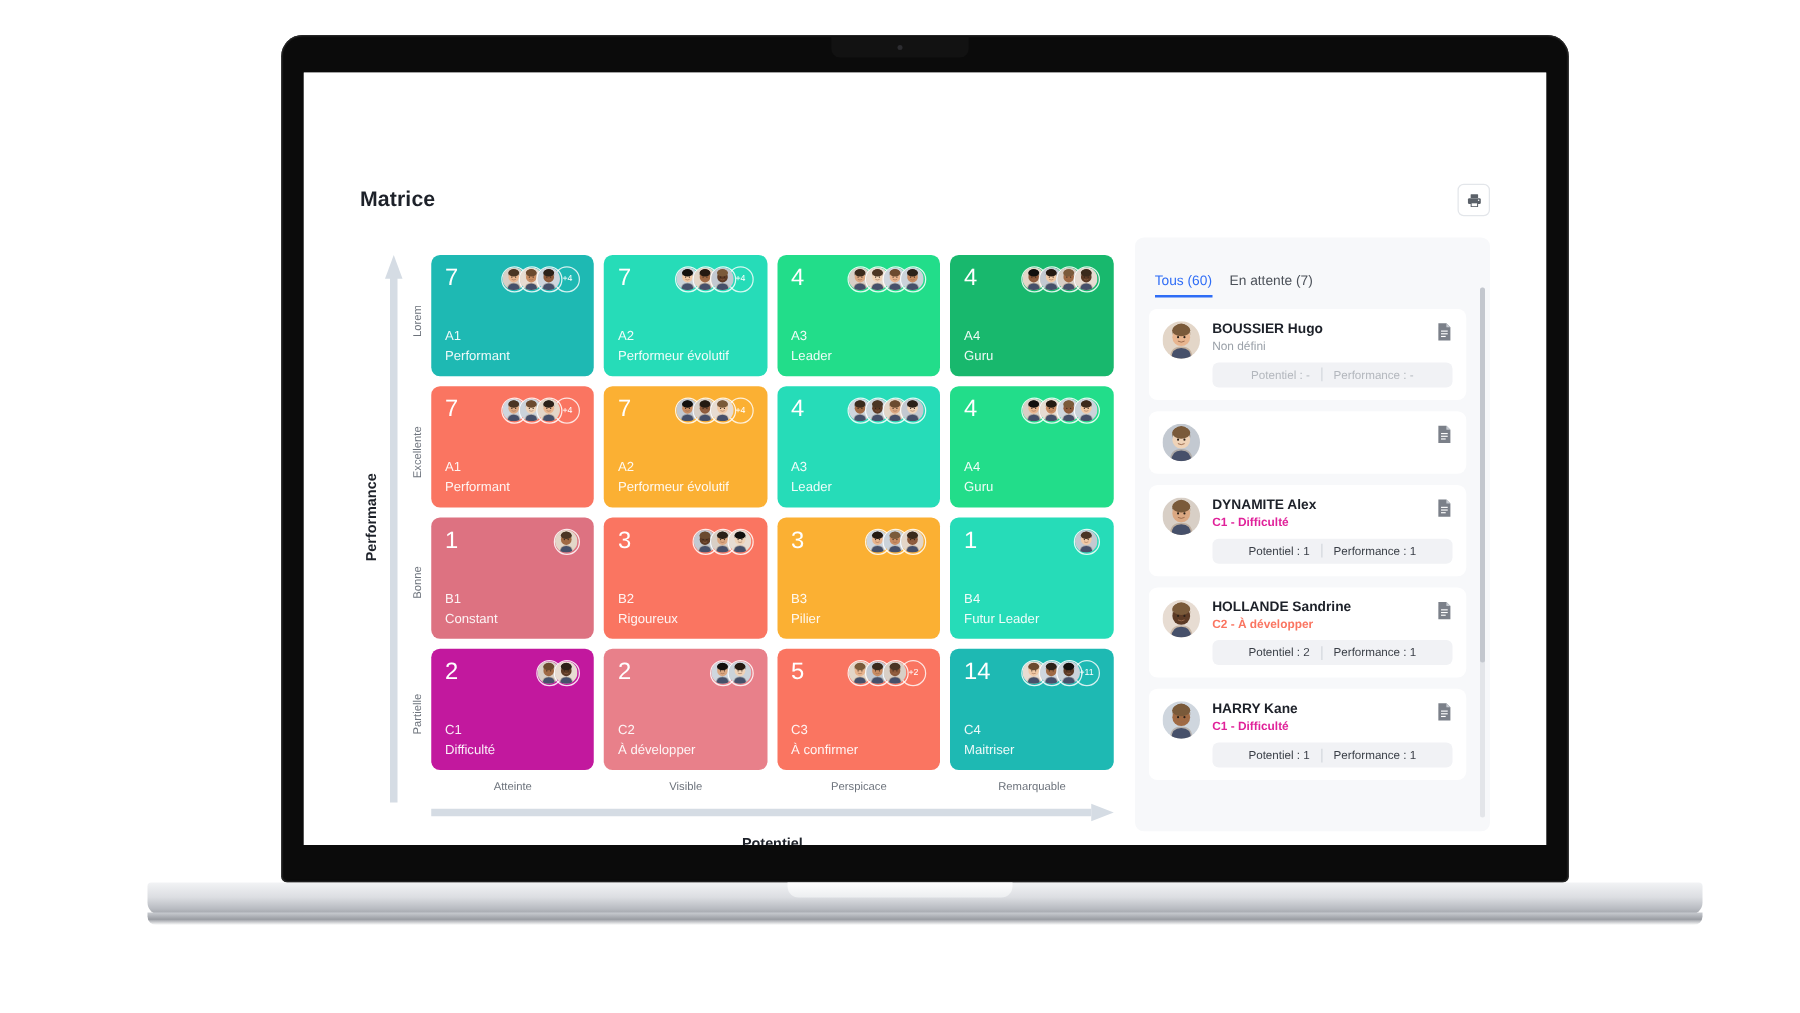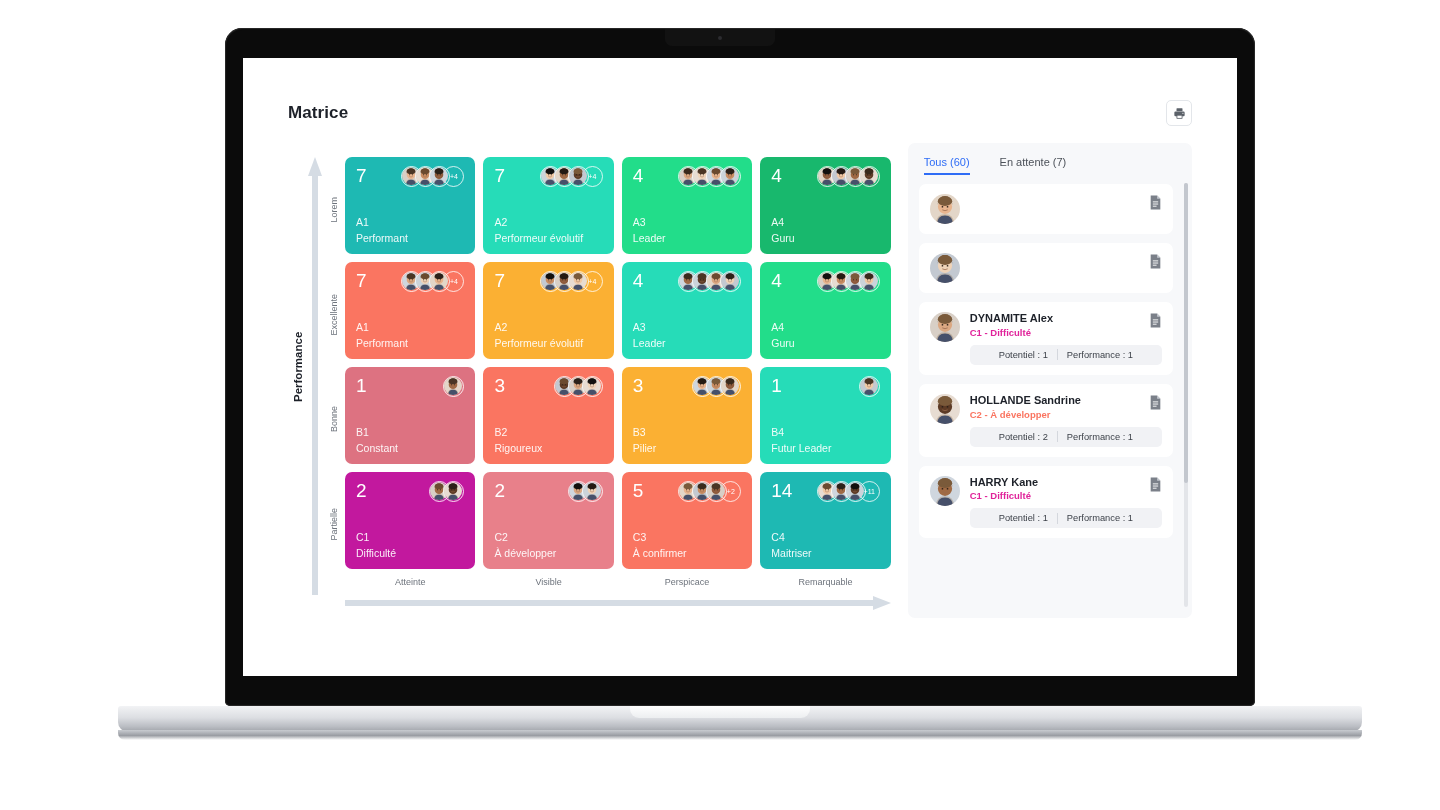--- a/index.html
+++ b/index.html
@@ -58,20 +58,21 @@
     background: linear-gradient(180deg,#c9ccd1 0%,#9a9da3 55%,#ffffff 100%);
     border-radius: 0 0 7px 7px;
   }
 
   
   #app { position: absolute; inset: 0; background: #fff; padding: 0; }
 
   #app-header {
     display: flex; align-items: center; justify-content: space-between;
     padding: 42px 45px 0 45px;
+    margin-top: 47px;
   }
   #page-title { font-size: 17px; font-weight: bold; color: #1d2129; letter-spacing: .1px; }
   #header-actions { display: flex; align-items: center; gap: 10px; }
   .search-box {
     display: flex; align-items: center; gap: 7px;
     width: 192px; height: 26px;
     border: 1px solid #e3e6ea; border-radius: 5px;
     background: #fff; padding: 0 9px;
   }
   .search-box .ph { font-size: 10.5px; color: #a8adb5; }
@@ -165,21 +166,21 @@
     border-left: 18px solid #d5dce4;
   }
   #x-axis-title { text-align: center; font-size: 11.5px; font-weight: bold; color: #1d2129; margin-top: 11px; }
   #axis-corner { width: 57px; }
 
   
   #list-panel {
     width: 297px; background: #f7f8fa; border-radius: 7px;
     padding: 11px 11px 0 11px; height: 475px; position: relative;
   }
-  #tabs { display: flex; gap: 30px; padding: 2px 5px 9px 5px; }
+  #tabs { display: flex; gap: 14px; padding: 2px 5px 9px 5px; margin-top: 16px; }
   .tab { font-size: 11px; color: #4c5159; padding-bottom: 5px; cursor: pointer; }
   .tab.active { color: #2f6df6; border-bottom: 2px solid #2f6df6; font-weight: normal; }
 
   #list-scroll {
     height: 428px; overflow: hidden; position: relative; padding-right: 8px;
   }
   .person-card {
     background: #fff; border-radius: 7px; padding: 10px 11px;
     margin-bottom: 9px; display: flex; gap: 10px; position: relative;
   }
@@ -1012,20 +1013,21 @@
               <div id="x-ticks">
                   <div class="x-tick">Atteinte</div>
                   <div class="x-tick">Visible</div>
                   <div class="x-tick">Perspicace</div>
                   <div class="x-tick">Remarquable</div>
                 </div>
               <div style="display:flex">
                 <div id="axis-corner"></div>
               </div>
               <div id="x-arrow"></div>
+              <div id="x-axis-title">Potentiel</div>
             </div>
           </div>
         </div>
 
         <div id="list-panel">
           <div id="tabs">
               <div class="tab active">Tous (60)</div>
               <div class="tab">En attente (7)</div>
             </div>
           <div id="list-scroll">
@@ -1036,20 +1038,29 @@
                     <circle cx="20" cy="17" r="9.5" fill="#e8b58f"></circle>
                     <path d="M10.5 15 A9.5 9.5 0 0 1 29.5 15 L29.5 12 A9.5 9.5 0 0 0 10.5 12 Z" fill="#7a5a3a"></path>
                     <ellipse cx="20" cy="9.5" rx="9.6" ry="6.4" fill="#7a5a3a"></ellipse>
                     <circle cx="16.6" cy="17" r="1.15" fill="#2a2018"></circle>
                     <circle cx="23.4" cy="17" r="1.15" fill="#2a2018"></circle>
                     <path d="M16.8 21.4 Q20 23.4 23.2 21.4" stroke="#9a6a4c" stroke-width="1" fill="none" stroke-linecap="round"></path>
                     <path d="M8 40 Q8 27 20 27 Q32 27 32 40 Z" fill="#7a5a3a" opacity="0.28"></path>
                     <path d="M9.5 40 Q9.5 28.5 20 28.5 Q30.5 28.5 30.5 40 Z" fill="#46506a"></path>
                   </svg>
                 </span>
+                <div class="p-body">
+                  <div class="p-name">BOUSSIER Hugo</div>
+                  <div class="p-status" style="color:#9aa0a8">Non défini</div>
+                  <div class="p-scores muted">
+                    <span>Potentiel : -</span>
+                    <span class="sep"></span>
+                    <span>Performance : -</span>
+                  </div>
+                </div>
                 <span class="doc-icon"><svg width="13" height="15" viewBox="0 0 24 28" fill="#5b6169">
                     <path d="M3 1 h12 l6 6 v20 H3 Z" fill="#7b8089"></path>
                     <path d="M15 1 l6 6 h-6 Z" fill="#c6cad1"></path>
                     <rect x="7" y="12" width="10" height="1.7" fill="#fff"></rect>
                     <rect x="7" y="16" width="10" height="1.7" fill="#fff"></rect>
                     <rect x="7" y="20" width="7" height="1.7" fill="#fff"></rect>
                   </svg></span>
               </div>
               <div class="person-card">
                 <span class="p-avatar">

